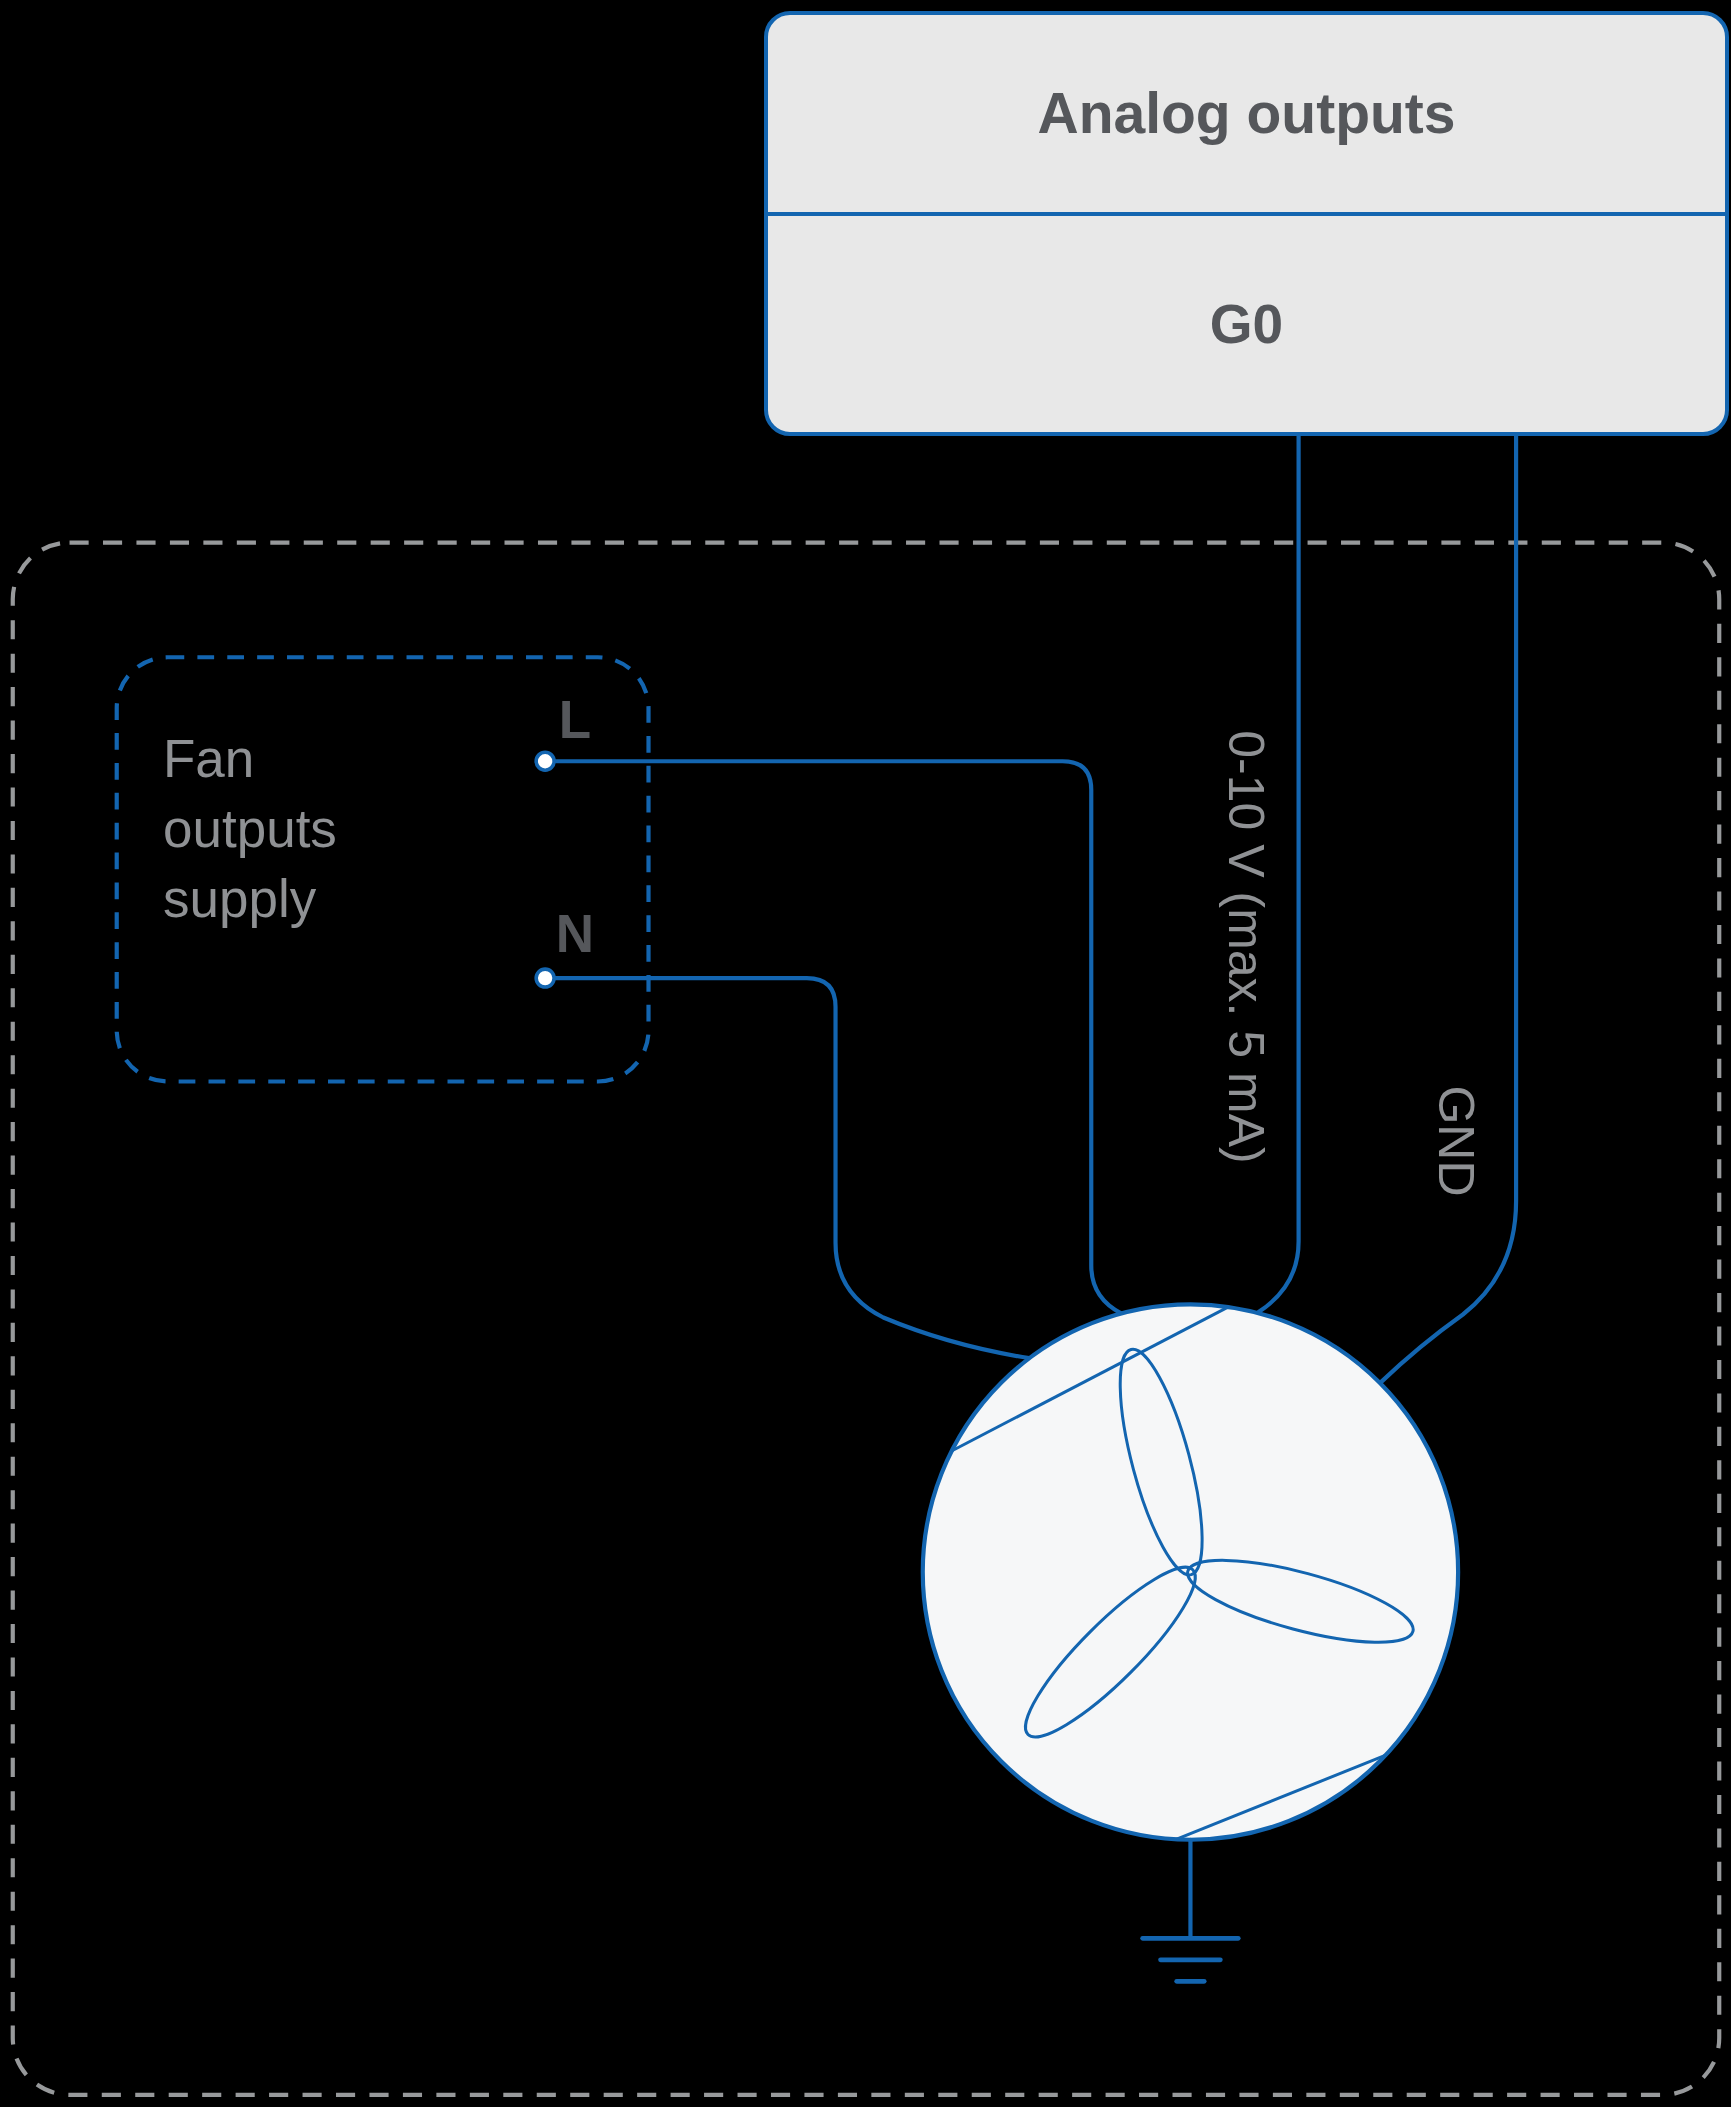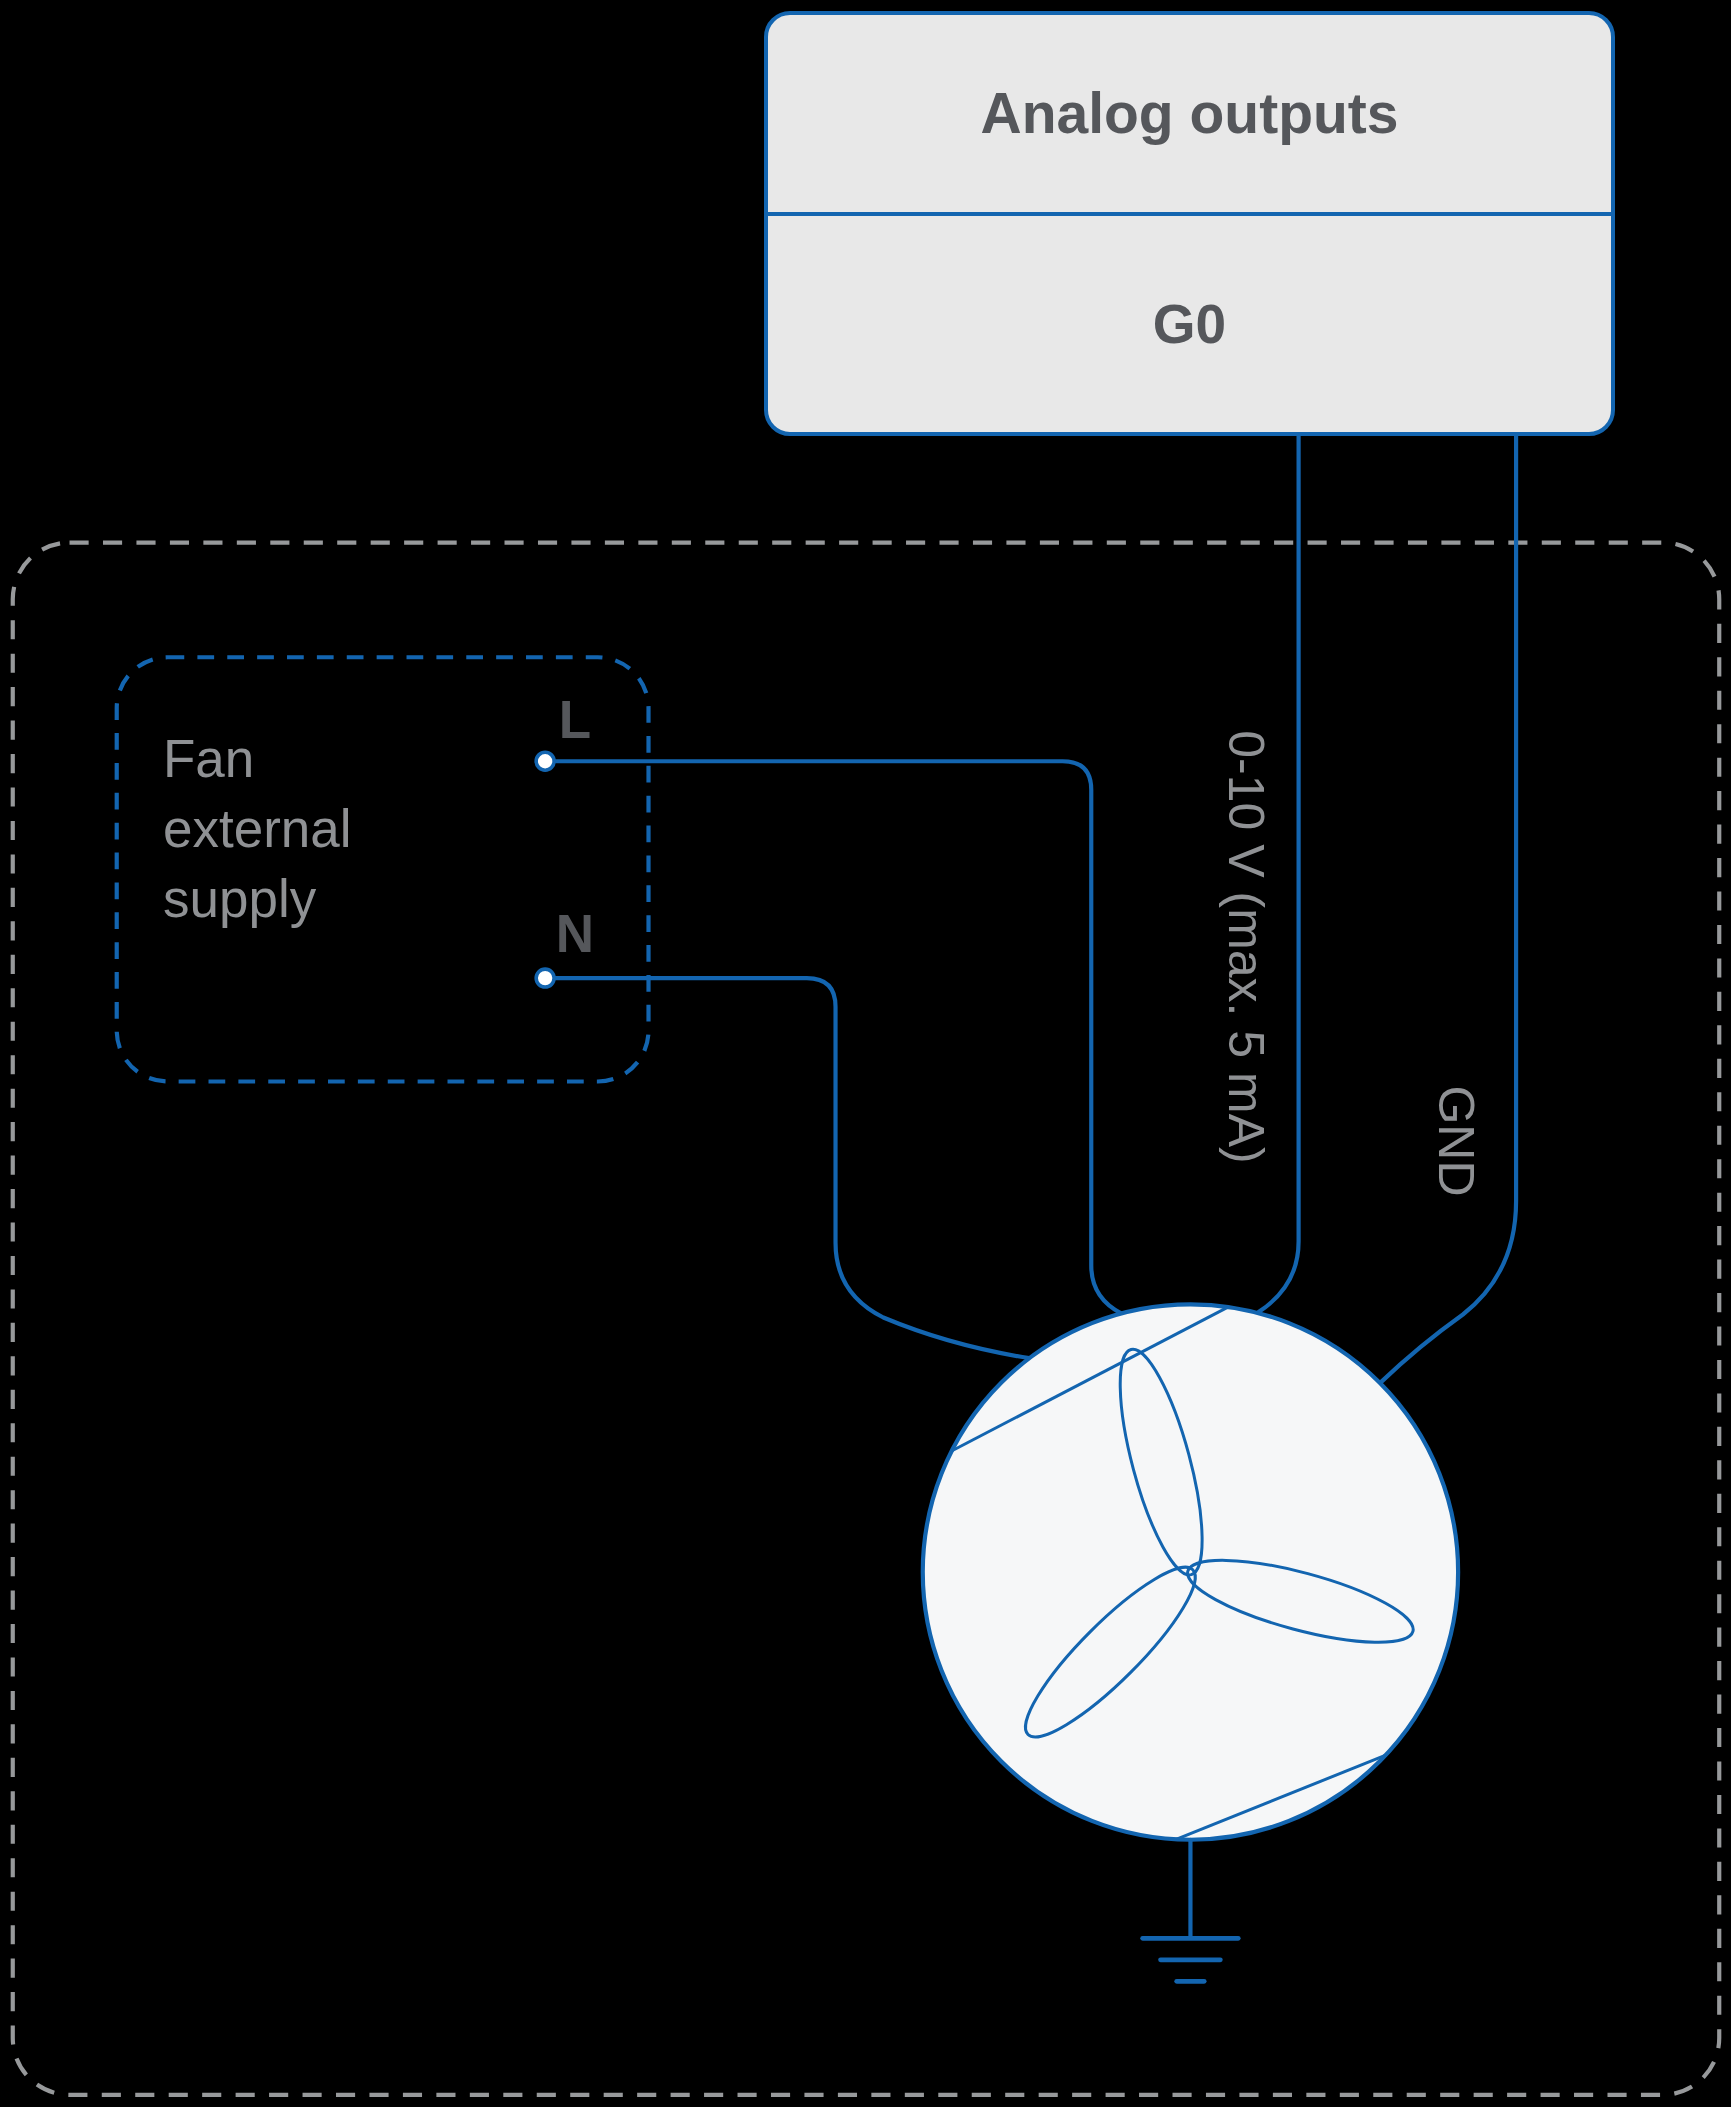--- a/index.html
+++ b/index.html
@@ -33,21 +33,21 @@
   .dashed-supply{fill:none;stroke:var(--blue);stroke-width:7;stroke-dasharray:28 22;}
   .fan-body{fill:var(--fan-fill);stroke:var(--blue);stroke-width:7;}
   .fan-line{fill:none;stroke:var(--blue);stroke-width:5;}
   .term-dot{fill:var(--white);stroke:var(--blue);stroke-width:6;}
   .gnd{stroke:var(--blue);stroke-linecap:round;fill:none;}
 
   
   .terminal-block{
     position:absolute;
     left:764px;top:10.8px;
-    width:851px;height:425px;
+    width:965px;height:425px;
     background:var(--block-fill);
     border:4.2px solid var(--blue);
     border-radius:26px;
     display:flex;
     flex-direction:column;
   }
   .block-title{
     height:201px;
     border-bottom:4.2px solid var(--blue);
     display:flex;align-items:center;justify-content:center;
@@ -122,21 +122,21 @@
   </svg>
 
   <div class="terminal-block">
     <div class="block-title">Analog outputs</div>
     <div class="terminal-row">
       <div class="terminal-cell">G0</div>
     </div>
   </div>
 
   <div class="supply-label">Fan
-external
+outputs
 supply</div>
 
   <div class="pin-label l">L</div>
   <div class="pin-label n">N</div>
 
   <div class="vlabel a3">0-10 V (max. 5 mA)</div>
   <div class="vlabel g0">GND</div>
 
 </div>
 

